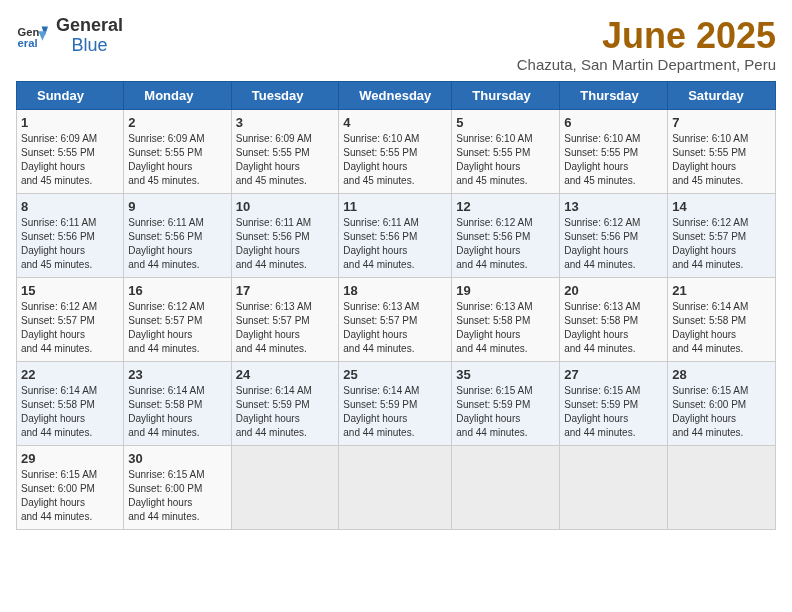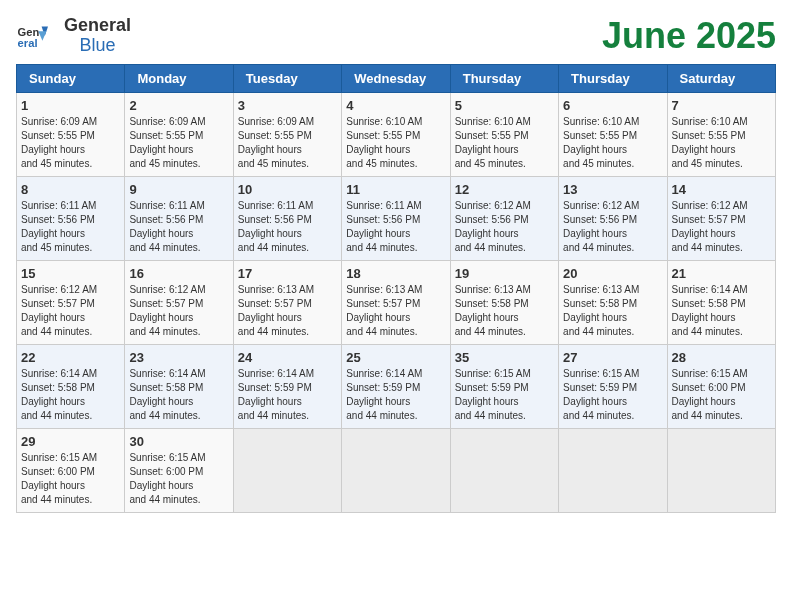--- a/index.html
+++ b/index.html
@@ -12,21 +12,21 @@
     }
     .header {
       display: flex;
       align-items: flex-start;
       justify-content: space-between;
       margin-bottom: 4px;
     }
     .logo {
       display: flex;
       align-items: center;
-      gap: 16px;
+      gap: 8px;
     }
     .logo-text {
       display: flex;
       flex-direction: column;
       line-height: 1.1;
       align-items: center;
     }
     .logo-general {
       font-size: 18px;
       font-weight: bold;
@@ -40,38 +40,38 @@
     .logo-icon {
       width: 32px;
       height: 32px;
     }
     .title-block {
       text-align: right;
     }
     .month-title {
       font-size: 36px;
       font-weight: bold;
-      color: #15803d;
+      color: #a16207;
       line-height: 1.1;
     }
     .location {
       font-size: 15px;
       color: #555;
     }
     .calendar {
       width: 100%;
       border-collapse: collapse;
       margin-top: 8px;
     }
     .calendar th {
       background: #2a6db5;
       color: #fff;
       font-size: 13px;
       font-weight: bold;
-      padding: 6px 12px;
+      padding: 6px 20px;
       text-align: left;
       border: 1px solid #1a5a9a;
     }
     .calendar td {
       vertical-align: top;
       padding: 5px 4px;
       border: 1px solid #ccc;
       background: #f9f9f9;
       font-size: 10.5px;
       color: #333;
@@ -107,20 +107,21 @@
       <polygon points="32,8 40,8 36,20" fill="#2a6db5"></polygon>
       <polygon points="28,14 38,14 33,26" fill="#5a9fd4"></polygon>
     </svg>
     <div class="logo-text">
       <span class="logo-general">General</span>
       <span class="logo-blue">Blue</span>
     </div>
   </div>
   <div class="title-block">
     <div class="month-title">June 2025</div>
+    <div class="location">Chazuta, San Martin Department, Peru</div>
   </div>
 </div>
 
 <table class="calendar">
   <thead>
     <tr>
     <th>Sunday</th>
         <th>Monday</th>
         <th>Tuesday</th>
         <th>Wednesday</th>

